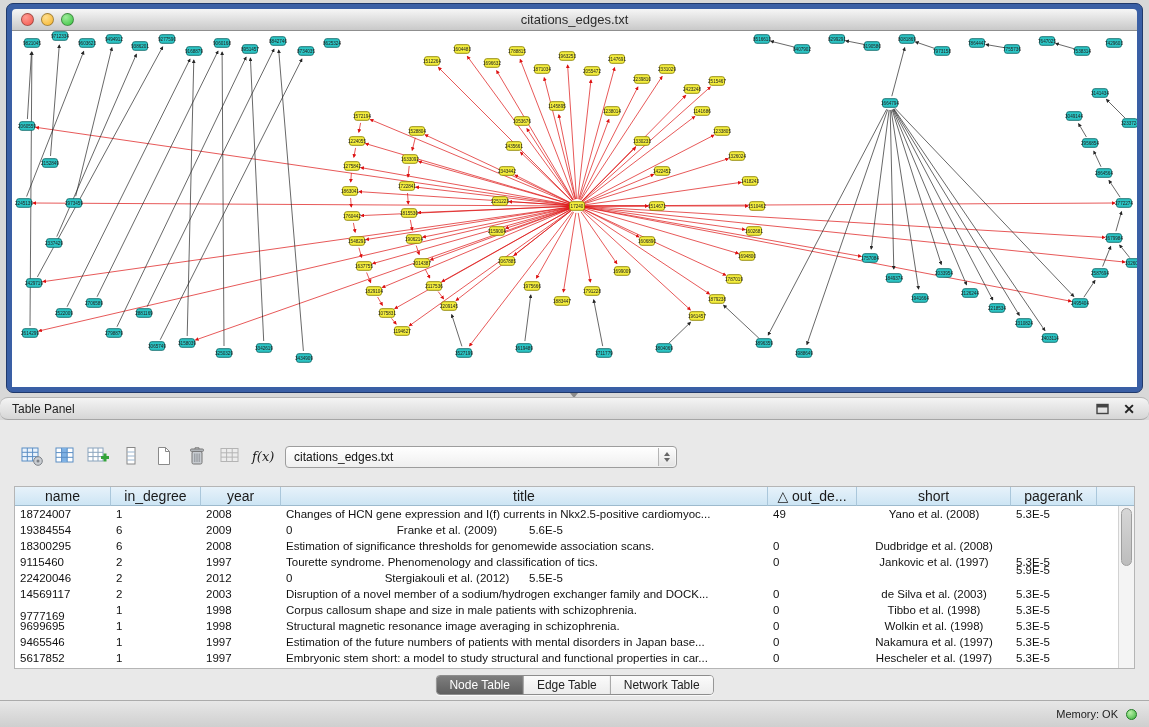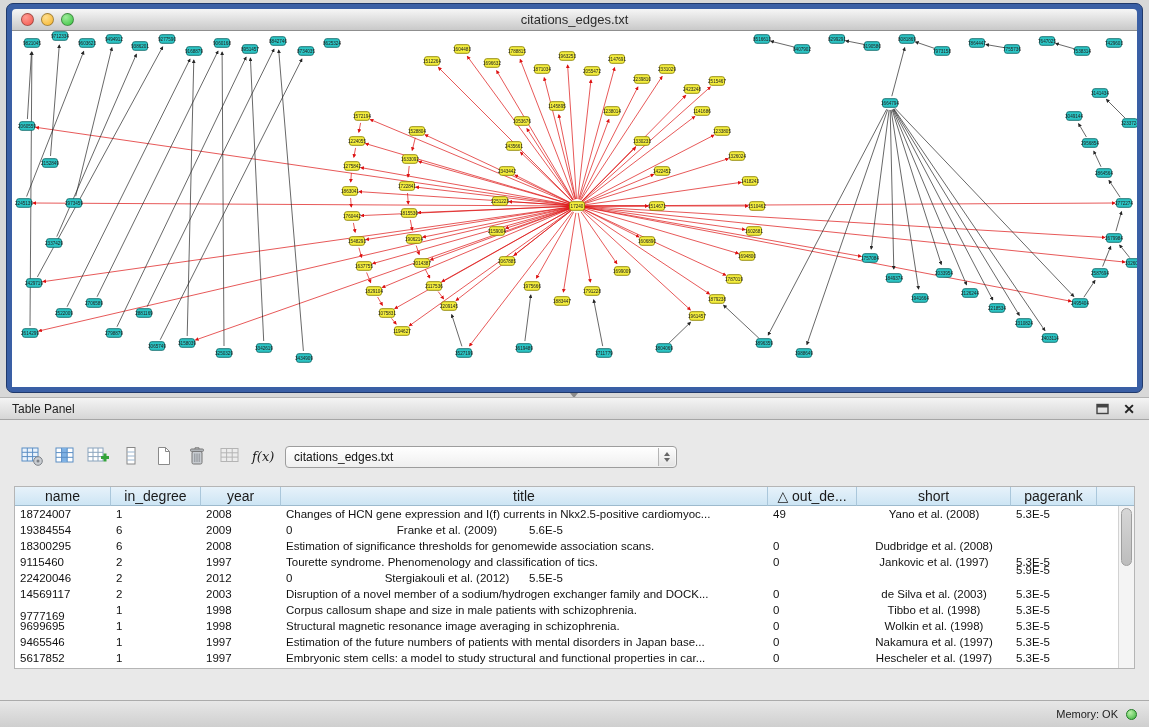--- a/index.html
+++ b/index.html
@@ -24,21 +24,21 @@
   
   .splitter { position:absolute; left:568px; top:392.5px; width:12px; height:5px; }
   .splitter::before { content:""; position:absolute; left:2px; top:0;
     border-left:4px solid transparent; border-right:4px solid transparent;
     border-top:5px solid #8a8a8a; }
 
   
   .panel-header { position:absolute; left:0; top:397px; width:1149px; height:23px;
     background:linear-gradient(#f4f4f4,#d6d6d6);
     border-top:1px solid #b3b3b3; border-bottom:1px solid #a6a6a6;
-    display:flex; align-items:center; }
+    display:flex; align-items:center;border-radius:8px; }
   .panel-title { font-size:12px; color:#222; padding-left:12px; }
   .panel-header-icons { margin-left:auto; display:flex; align-items:center; gap:14px; padding-right:14px; }
   .float-ic { width:13px; height:12px; }
   .close-x { font-size:14px; font-weight:bold; color:#222; line-height:12px; cursor:default; }
 
   .panel-body { position:absolute; left:0; top:420px; width:1149px; height:280px; background:#e9e9e9; }
 
   .toolbar { position:absolute; left:18px; top:23px; display:flex; gap:5px; align-items:center; }
   .tool-btn { width:28px; height:26px; display:flex; align-items:center; justify-content:center;
     background:transparent; border:none; }
@@ -891,29 +891,34 @@
           <div class="td" style="width: 80px;">1997</div>
           <div class="td" style="width: 487px;">Estimation of the future numbers of patients with mental disorders in Japan base...</div>
           <div class="td" style="width: 89px;">0</div>
           <div class="td center" style="width: 154px;">Nakamura et al. (1997)</div>
           <div class="td" style="width: 86px;">5.3E-5</div>
         </div>
         <div class="tr">
           <div class="td" style="width: 96px;">5617852</div>
           <div class="td" style="width: 90px;">1</div>
           <div class="td" style="width: 80px;">1997</div>
-          <div class="td" style="width: 487px;">Embryonic stem cells: a model to study structural and functional properties in car...</div>
+          <div class="td" style="width: 487px;">Embryonic stem short: a model to study structural and functional properties in car...</div>
           <div class="td" style="width: 89px;">0</div>
           <div class="td center" style="width: 154px;">Hescheler et al. (1997)</div>
           <div class="td" style="width: 86px;">5.3E-5</div>
         </div>
       </div>
     <div class="vscroll">
       <div class="vthumb"></div>
     </div>
   </div>
 
+  <div class="tabs" id="tabs">
+      <div class="tab sel">Node Table</div>
+      <div class="tab">Edge Table</div>
+      <div class="tab">Network Table</div>
+    </div>
 </div>
 
 <div class="statusbar">
   <span class="mem-label">Memory: OK</span>
   <span class="mem-led"></span>
 </div>
 
 </body></html>

